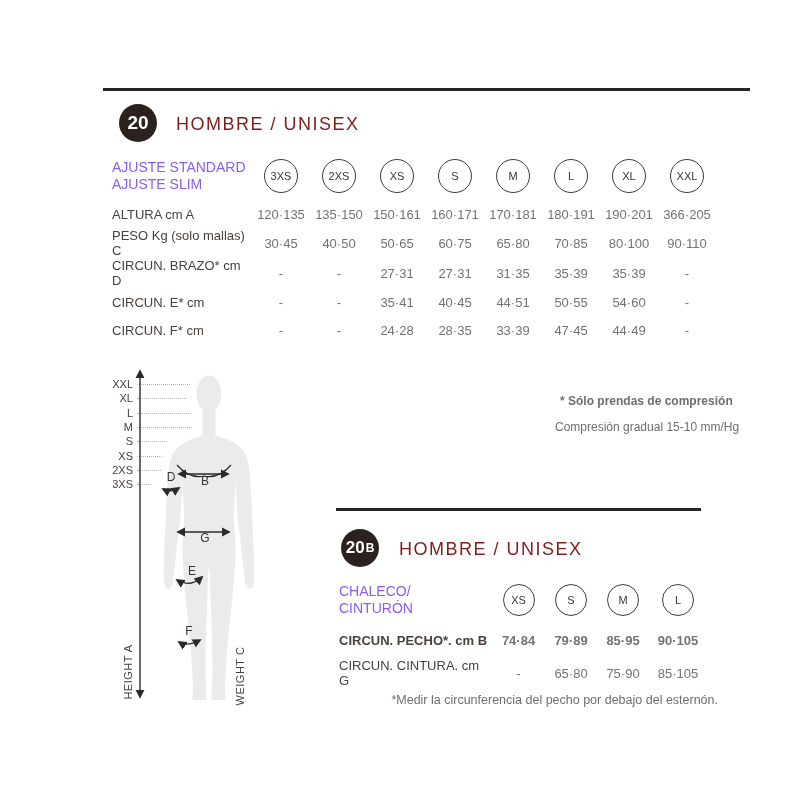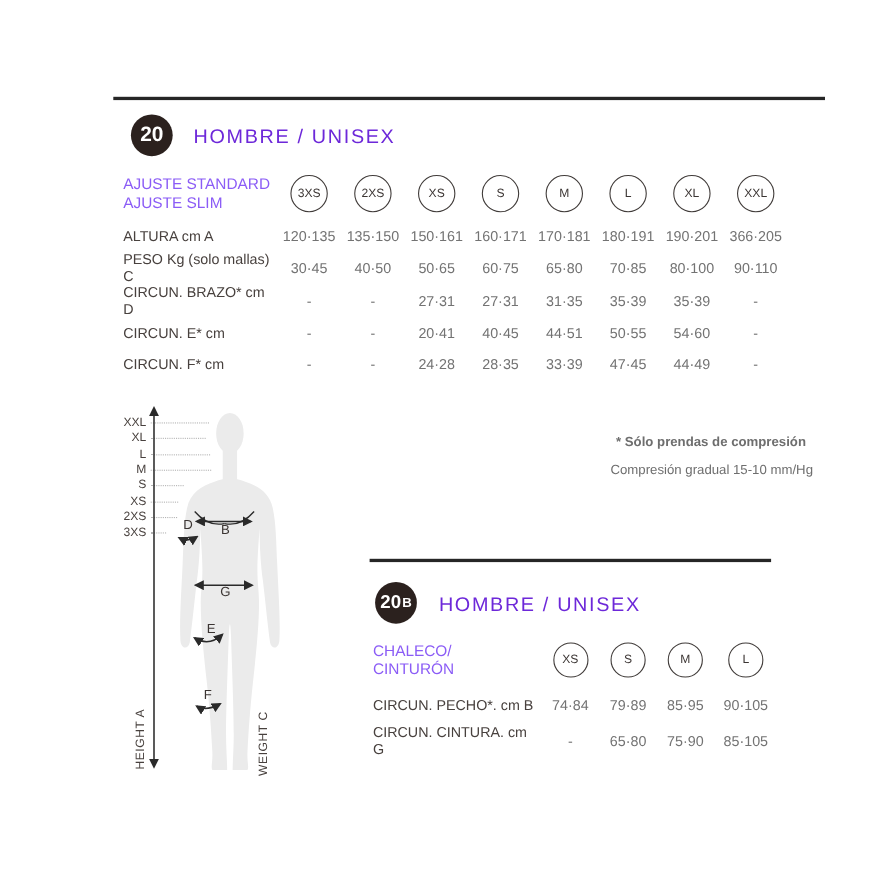--- a/index.html
+++ b/index.html
@@ -11,37 +11,37 @@
   .rule-top { left:88px; top:88px; width:647px; }
   .rule-20b { left:321px; top:508px; width:365px; height:2.5px; }
 
   .badge { position:absolute; width:38px; height:38px; border-radius:50%;
            background:#2b211e; color:#fff; display:flex; align-items:center;
            justify-content:center; font-weight:bold; }
   .badge-20 { left:104px; top:104px; font-size:19px; }
   .badge-20b { left:326px; top:529px; font-size:17px; }
   .badge-20b .badge-letter { font-size:12px; margin-left:1px; }
 
-  .section-title { position:absolute; font-size:18px; letter-spacing:1.5px; color:#6d28d9; }
+  .section-title { position:absolute; font-size:18px; letter-spacing:1.5px; color:#7f1d1d; }
   .title-20 { left:161px; top:114px; }
   .title-20b { left:384px; top:539px; }
 
   table { border-collapse:collapse; table-layout:fixed; }
   td { vertical-align:middle; text-align:center; font-size:13px; color:#737373; }
   td.lbl { text-align:left; font-size:13px; color:#48413e; padding-left:2px; }
 
   .tbl-20 { position:absolute; left:95px; top:152px; width:606px; }
   .tbl-20 col.c-lbl { width:142px; }
   .tbl-20 col.c-val { width:58px; }
   .tbl-20 tr.hdr { height:48px; }
   .tbl-20 tr.data { height:28px; }
 
   .tbl-20b { position:absolute; left:322px; top:578px; width:370px; }
   .tbl-20b tr.hdr { height:44px; }
-  .tbl-20b tr.r1 { height:36px; }
+  .tbl-20b tr.r1 { height:36px;font-weight:bold; }
   .tbl-20b tr.r2 { height:22px; }
 
   .hdr-lbl { font-size:14px; color:#8b5cf6; line-height:17px; text-align:left; }
   .size-circle { display:inline-flex; width:34px; height:34px; border-radius:50%;
                  border:1.6px solid #413c3a; align-items:center; justify-content:center;
                  font-size:11px; color:#3b3533; letter-spacing:0; background:#fff; }
   .size-circle.sm { width:32px; height:32px; }
 
   .notes-20 { position:absolute; left:540px; top:388px; font-size:12px; color:#6e6e6e; line-height:26px; }
   .notes-20 .n1 { padding-left:5px;font-weight:bold; }
@@ -125,21 +125,21 @@
       <td>27·31</td>
       <td>31·35</td>
       <td>35·39</td>
       <td>35·39</td>
       <td>-</td>
     </tr>
     <tr class="data">
       <td class="lbl">CIRCUN. E* cm</td>
       <td>-</td>
       <td>-</td>
-      <td>20·41</td>
+      <td>35·41</td>
       <td>40·45</td>
       <td>44·51</td>
       <td>50·55</td>
       <td>54·60</td>
       <td>-</td>
     </tr>
     <tr class="data">
       <td class="lbl">CIRCUN. F* cm</td>
       <td>-</td>
       <td>-</td>
@@ -278,14 +278,15 @@
     <tr class="r2">
       <td class="lbl">CIRCUN. CINTURA. cm G</td>
       <td>-</td>
       <td>65·80</td>
       <td>75·90</td>
       <td>85·105</td>
     </tr>
   </tbody>
     </table>
 
+  <div class="note-20b">*Medir la circunferencia del pecho por debajo del esternón.</div>
 
 </div>
 
 </body></html>

